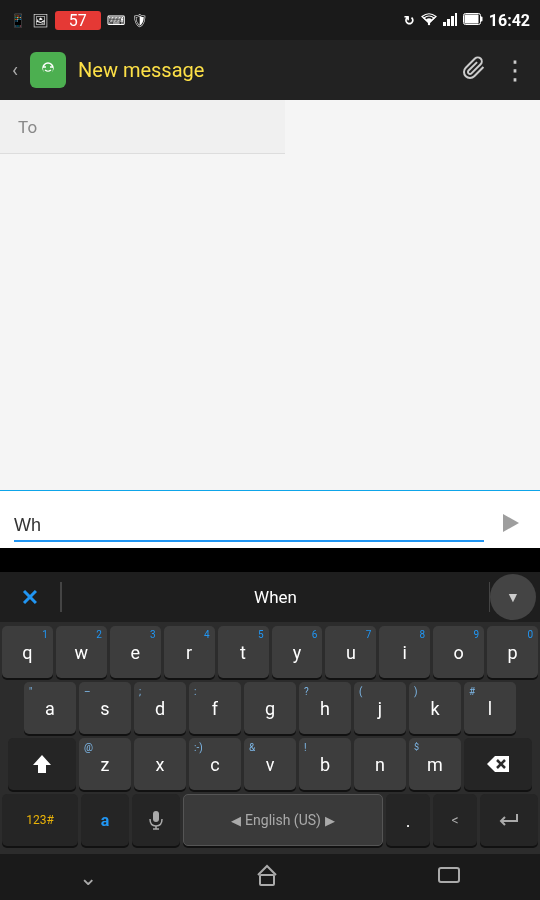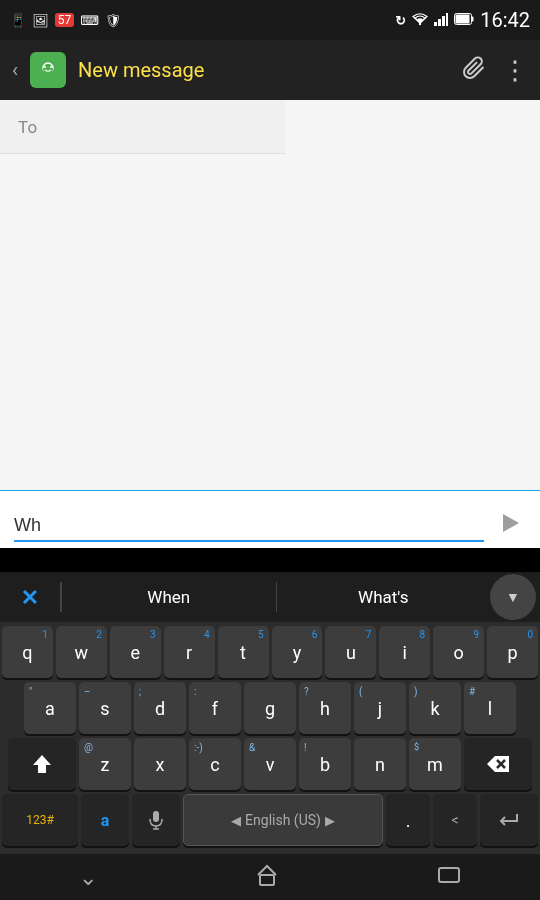--- a/index.html
+++ b/index.html
@@ -311,21 +311,21 @@
       padding: 8px 20px;
     }
   </style>
 </head>
 <body>
 
 <div id="status-bar">
   <div class="status-left">
     <span style="font-size:13px">📱</span>
     <span style="font-size:13px">🖼</span>
-    <span style="font-size:12px;background:#e53935;border-radius:3px;padding:0 3px;color:white">57</span>
+    <span style="font-size:16px;background:#e53935;border-radius:3px;padding:0 14px;color:white">57</span>
     <span style="font-size:13px">⌨</span>
     <span style="font-size:13px">🛡</span>
   </div>
   <div class="status-right">
     <span style="font-size:13px">↻</span>
     <span>
       <svg width="16" height="14" viewBox="0 0 16 14" fill="white">
           <path d="M8 11 L11 7.5 Q8 5 5 7.5 Z"></path>
           <path d="M8 11 L13 6 Q8 2 3 6 Z" fill="none" stroke="white" stroke-width="1.2"></path>
           <path d="M8 11 L15 4.5 Q8 -1 1 4.5 Z" fill="none" stroke="white" stroke-width="1.2"></path>
@@ -340,21 +340,21 @@
         <rect x="12" y="1" width="2" height="13"></rect>
       </svg>
     </span>
     <span>
       <svg width="20" height="12" viewBox="0 0 20 12" fill="none">
         <rect x="0.5" y="0.5" width="17" height="11" rx="2" stroke="white" stroke-width="1"></rect>
         <rect x="17.5" y="3.5" width="2" height="5" rx="1" fill="white"></rect>
         <rect x="1.5" y="1.5" width="14" height="9" fill="white"></rect>
       </svg>
     </span>
-    <span style="font-size:20px;font-weight:normal">16:42</span>
+    <span style="font-size:16px;font-weight:bold">16:42</span>
   </div>
 </div>
 
 <div id="app-bar">
   <span class="back-arrow">‹</span>
   <div class="app-icon">
     <svg width="24" height="24" viewBox="0 0 24 24" fill="white">
       <circle cx="12" cy="10" r="5" stroke="white" stroke-width="1.5" fill="none"></circle>
       <path d="M7 10 Q7 16 12 18 Q17 16 17 10" fill="#4caf50"></path>
       <circle cx="9" cy="9" r="1" fill="white"></circle>
@@ -393,21 +393,20 @@
 <div id="keyboard">
 
   <div id="suggestions-bar">
     <div class="suggestion-close">
       <span class="x-icon">✕</span>
     </div>
     <div class="suggestion-divider"></div>
     <div class="suggestion-divider"></div>
     <div class="suggestion-item">When</div>
     <div class="suggestion-divider"></div>
-    <div class="suggestion-item">What's</div>
     <div class="suggestion-dropdown">
       <span style="font-size:14px">▼</span>
     </div>
   </div>
 
   <div id="keys-area">
 
     <div class="key-row">
       <div class="key">
           <span class="key-num">1</span>

